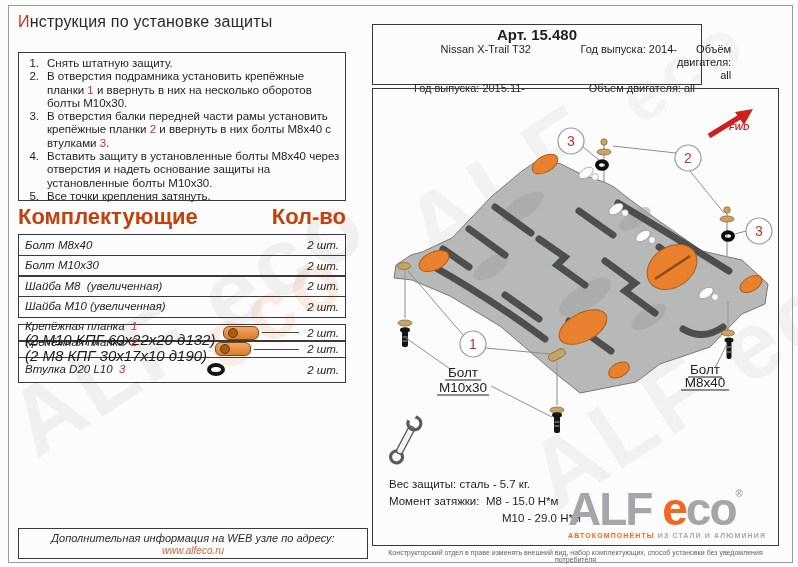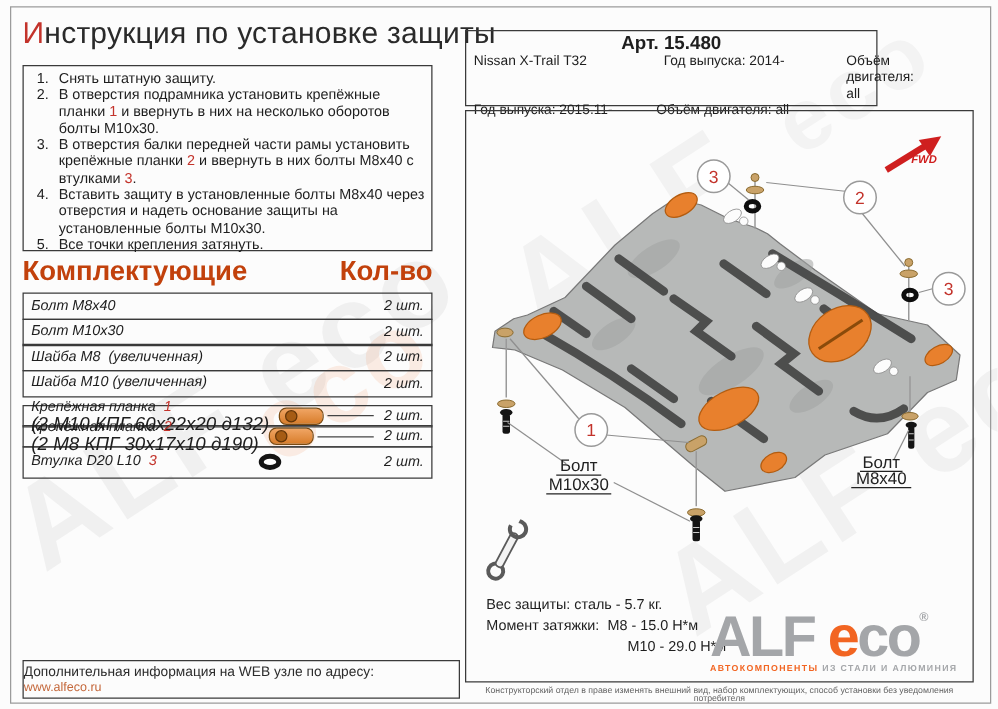--- a/index.html
+++ b/index.html
@@ -13,21 +13,21 @@
   #page{position:absolute;inset:0;width:798px;height:567px;}
   .wm{
     position:absolute;z-index:0;font-weight:bold;letter-spacing:4px;
     transform:rotate(-33deg);pointer-events:none;white-space:nowrap;
     font-family:"Liberation Sans",sans-serif;
   }
   .frame{position:absolute;left:8px;top:5px;width:783px;height:556px;border:1px solid #9b9b9b;z-index:1;}
   .abs{position:absolute;z-index:2;}
 
   
-  .title{left:18px;top:13px;font-size:24px;letter-spacing:.2px;color:#2a2a2a;}
+  .title{left:18px;top:13px;font-size:16px;letter-spacing:.2px;color:#2a2a2a;}
   .title .lead{color:#c3332b;}
   .instr-box{left:18px;top:52px;width:328px;height:149px;border:1.5px solid #3a3a3a;box-sizing:border-box;padding:4px 3px 0 4px;}
   .instr-item{display:flex;font-size:11.5px;line-height:13.3px;}
   .instr-num{width:16px;text-align:right;flex:none;}
   .instr-text{flex:1;padding-left:8px;}
   .accent{color:#c3332b;}
   .parts-header{left:18px;top:204px;width:328px;display:flex;justify-content:space-between;font-weight:bold;font-size:22px;color:#c2410c;}
   .parts-table{left:18px;top:234px;width:328px;}
   .part-row{display:flex;align-items:center;border:1.5px solid #3a3a3a;box-sizing:border-box;height:22px;font-style:italic;font-size:11.5px;margin-top:-1.5px;background:transparent;}
   .part-row:first-child{margin-top:0;}
@@ -35,27 +35,27 @@
   .part-row.tall{height:18px;}
   .part-row.bush{height:26px;}
   .part-name{padding-left:6px;white-space:pre;line-height:13px;}
   .pn-line2{font-size:15px;}
   .part-mid{flex:1;display:flex;align-items:center;margin:0 8px;min-width:10px;}
   .part-qty{padding-right:6px;flex:none;}
   .bracket{width:34px;height:12px;background:linear-gradient(#f0a564,#d87d2b);border:1px solid #7a4a12;border-radius:6px;display:flex;align-items:center;flex:none;}
   .bracket .bolt-head{width:8px;height:8px;border-radius:50%;background:#a65c14;border:1px solid #633508;margin-left:4px;}
   .leader-line{flex:1;height:0;border-top:1px solid #444;margin-left:3px;}
   .bushing{width:18px;height:13px;border:4.5px solid #141414;border-radius:50%;box-sizing:border-box;background:#fff;margin:0 auto;}
-  .info-box{left:18px;top:528px;width:350px;height:31px;border:1.5px solid #3a3a3a;box-sizing:border-box;font-size:11px;padding-top:3px;color:#2c2c2c;}
+  .info-box{left:18px;top:528px;width:350px;height:31px;border:1.5px solid #3a3a3a;box-sizing:border-box;text-align:center;font-size:11px;padding-top:3px;color:#2c2c2c;font-style:italic;}
   .info-link{color:#c4673a;font-size:10px;text-decoration:none;display:inline-block;margin-top:1px;}
 
   
   .hdr-box{left:372px;top:24px;width:330px;height:61px;border:1.5px solid #3a3a3a;box-sizing:border-box;padding:1px 6px;}
   .hdr-art{text-align:center;font-weight:bold;font-size:15px;}
-  .header-row{display:flex;font-size:11px;line-height:13px;}
+  .header-row{display:flex;font-size:11px;line-height:13px;text-align:right;}
   .hr-model{width:152px;flex:none;}
   .hr-year{width:146px;flex:none;}
   .hr-engine{flex:1;}
   .hdr-sub{text-align:center;font-size:11.5px;text-decoration:underline;margin-top:1px;}
   .diag-box{left:372px;top:88px;width:407px;height:458px;border:1.5px solid #3a3a3a;box-sizing:border-box;}
   .diag-box svg{position:absolute;left:0;top:0;}
   .weight-block{position:absolute;left:16px;top:387px;font-size:11.5px;line-height:17px;z-index:3;}
   .torque-row{display:flex;}
   .torque-label{width:97px;flex:none;}
   .torque-m10{margin-left:113px;}

